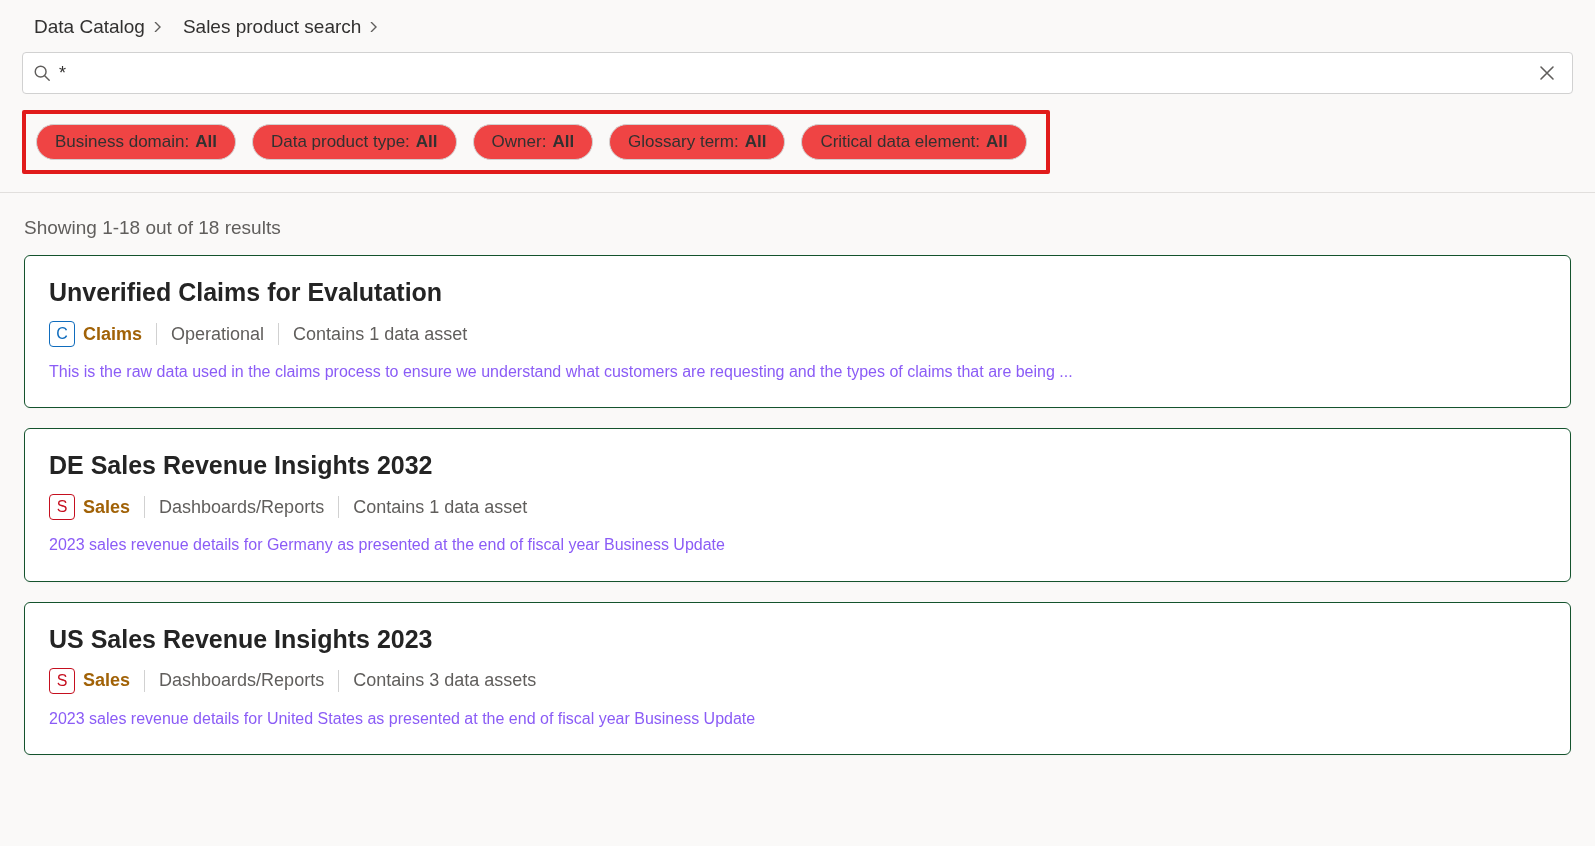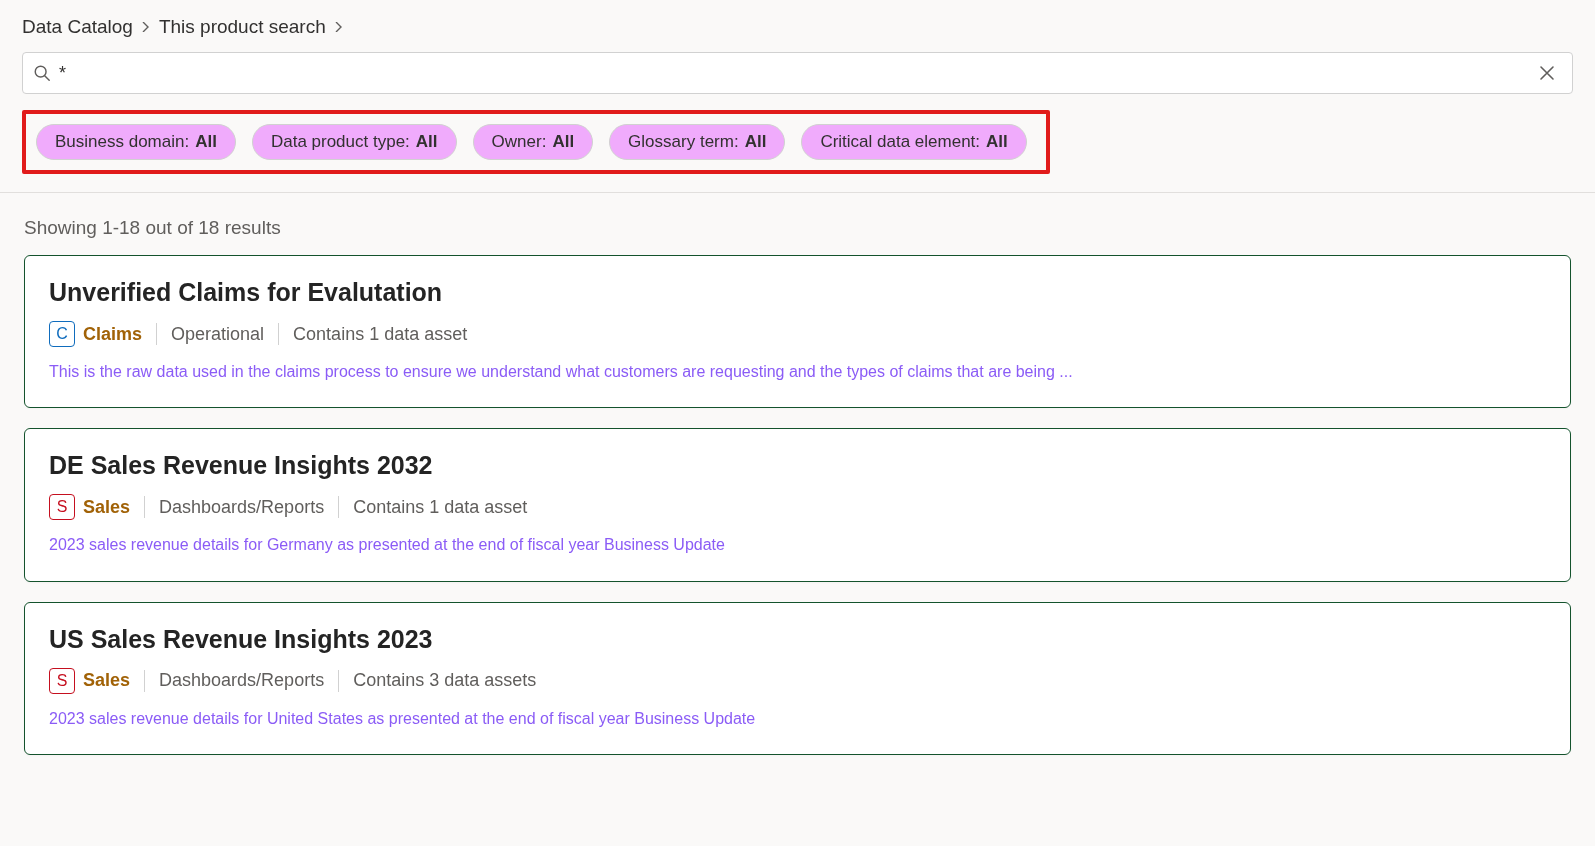--- a/index.html
+++ b/index.html
@@ -16,21 +16,21 @@
 
   
   .breadcrumb {
     display: flex;
     align-items: center;
     gap: 8px;
     padding: 0 22px 14px 22px;
     font-size: 19px;
     color: #323130;
   }
-  .breadcrumb-item { cursor: pointer; color: #323130; }
+  .breadcrumb-item { cursor: pointer; color: #323130; margin-left: 12px; }
   .breadcrumb-sep { color: #605e5c; font-size: 14px; }
 
   
   .search-wrap { padding: 0 22px; }
   .search-box {
     display: flex;
     align-items: center;
     background: #ffffff;
     border: 1px solid #d1d1d1;
     border-radius: 4px;
@@ -65,21 +65,21 @@
     border-radius: 2px;
     display: flex;
     align-items: center;
     gap: 16px;
   }
   .pill {
     display: inline-flex;
     align-items: flex-end;
     gap: 6px;
     border: 1px solid #d1d1d1;
-    background: #f0abfc;
+    background: #ef4444;
     border-radius: 999px;
     padding: 7px 18px;
     font-size: 17px;
     color: #323130;
     cursor: pointer;
     white-space: nowrap;
   }
   .pill b { font-weight: 700; }
 
   .divider { border-top: 1px solid #e1dfdd; width: 100%; }
@@ -141,21 +141,21 @@
 
 <div class="page">
 
   <nav class="breadcrumb">
     <span class="breadcrumb-item">Data Catalog</span>
     <span class="breadcrumb-sep">
       <svg width="10" height="10" viewBox="0 0 10 10">
           <path d="M2 0 L7 5 L2 10" fill="none" stroke="#605e5c" stroke-width="1.4"></path>
         </svg>
     </span>
-    <span class="breadcrumb-item">This product search</span>
+    <span class="breadcrumb-item">Sales product search</span>
     <span class="breadcrumb-sep">
       <svg width="10" height="10" viewBox="0 0 10 10">
           <path d="M2 0 L7 5 L2 10" fill="none" stroke="#605e5c" stroke-width="1.4"></path>
         </svg>
     </span>
   </nav>
 
   <div class="search-wrap">
     <div class="search-box">
       <span class="search-icon">

